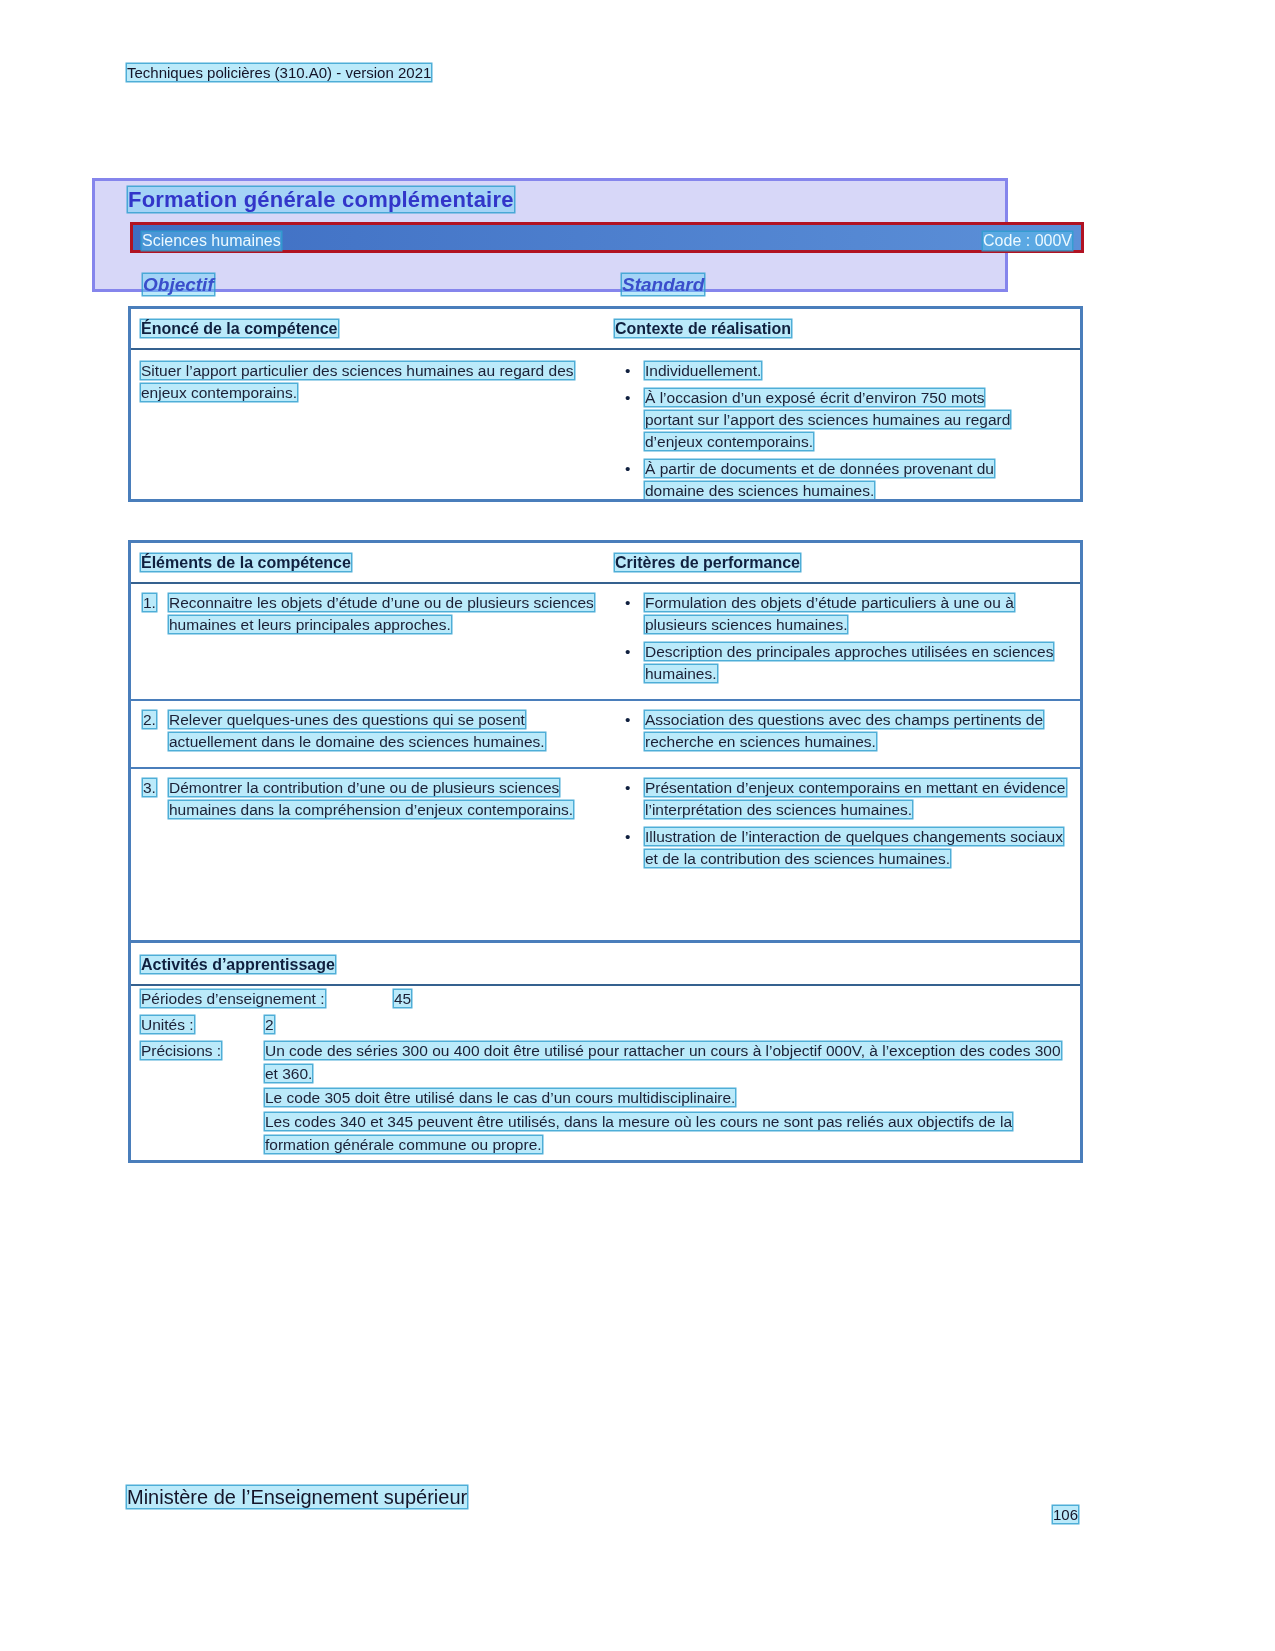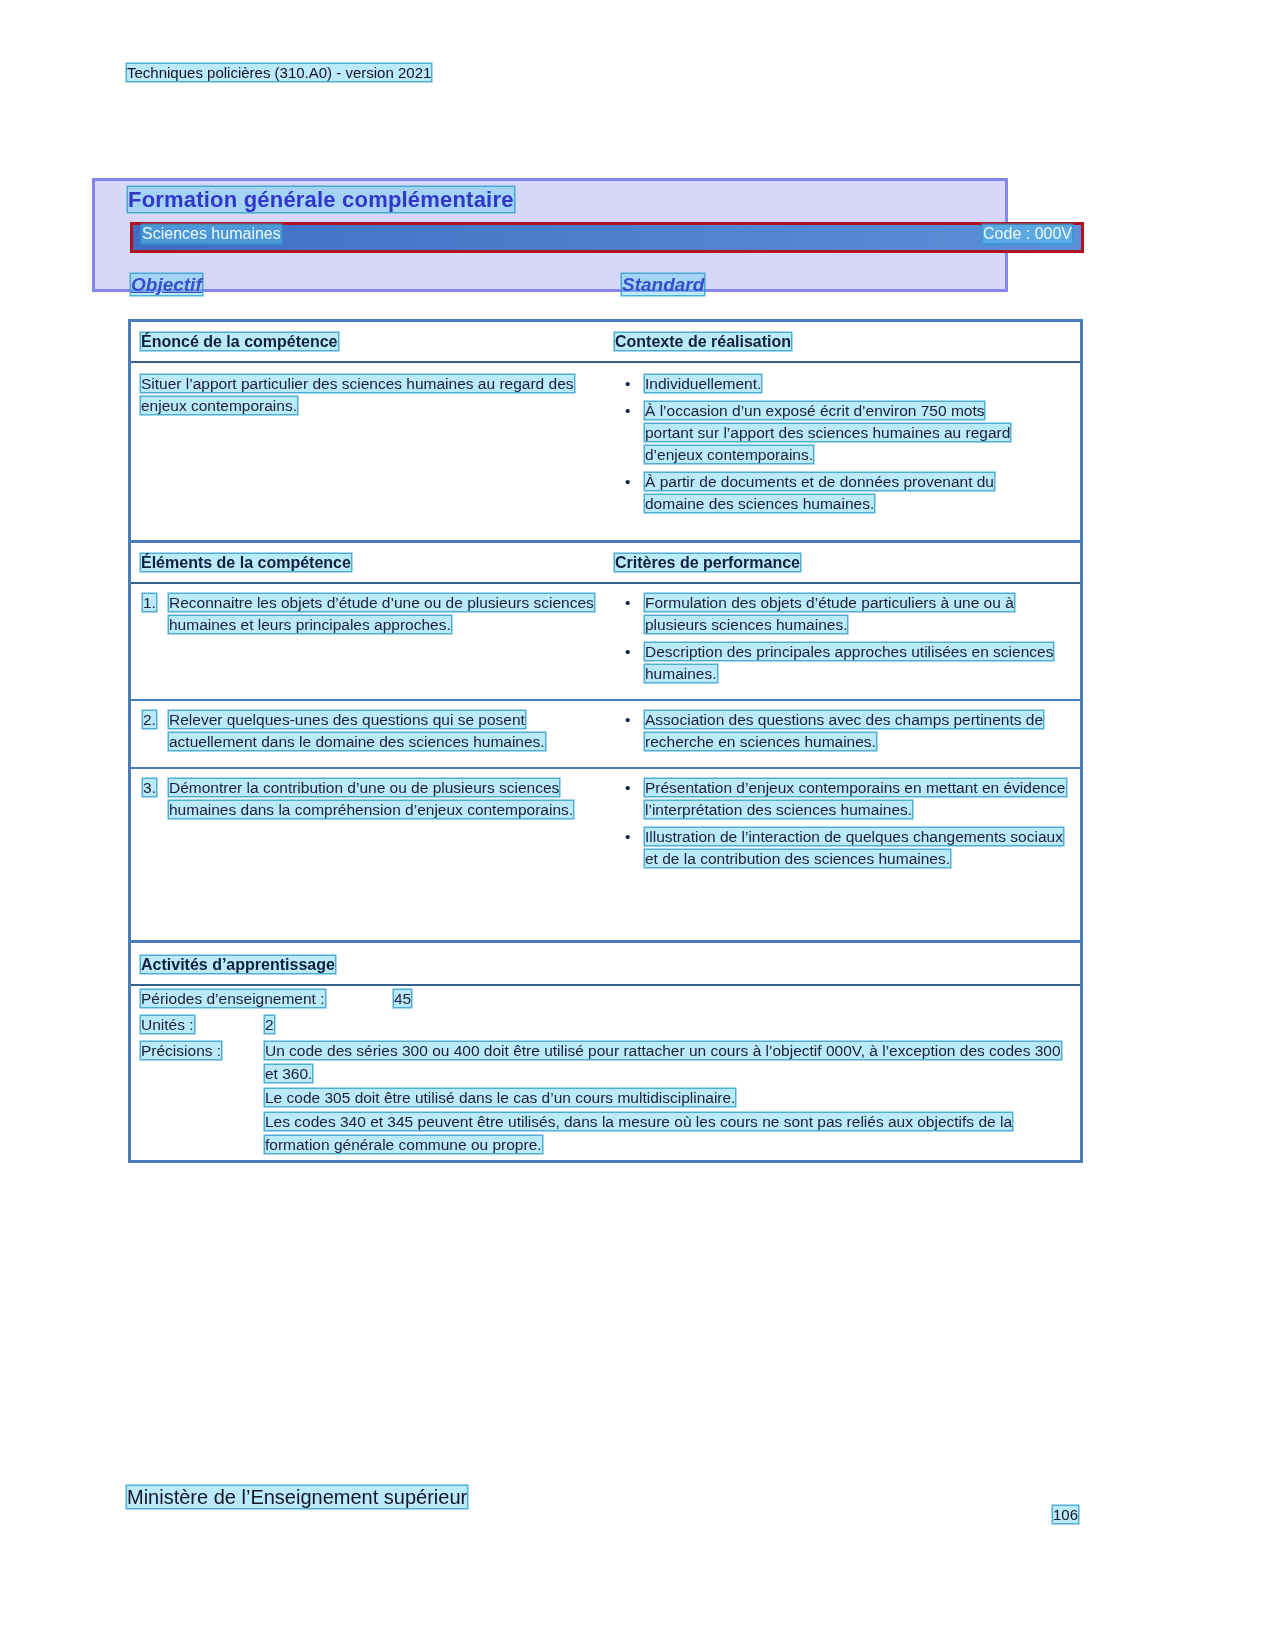--- a/index.html
+++ b/index.html
@@ -26,36 +26,36 @@
     background:#d7d7f8; border:3px solid #8585ec;
   }
   .banner-title {
     position:absolute; left:33px; top:6px;
     font-size:22px; font-weight:bold; color:#3236c9; letter-spacing:.2px;
   }
   .subject-bar {
     position:absolute; left:35px; top:41px; width:954px; height:31px;
     background:linear-gradient(90deg,#3e6ec3,#5c90d8);
     border:3px solid #b11222;
-    display:flex; align-items:flex-start; justify-content:space-between;
+    display:flex; align-items:flex-end; justify-content:space-between;
     padding:0 9px; font-size:16px; color:#ecf9ff;
   }
   .col-head {
     position:absolute; top:93px;
     font-size:19px; font-weight:bold; font-style:italic; color:#3a4ecb;
   }
-  .col-head.objectif { left:36px;text-decoration:underline; }
+  .col-head.objectif { left:48px; }
   .col-head.standard { left:527px; }
   
   .tbl {
     position:absolute; left:128px; width:955px;
     border:3px solid #4a7ebb; background:#fff;
     font-size:15.5px; line-height:22px; overflow:hidden;
   }
-  .tbl-1 { top:319px;  height:226px; }
+  .tbl-1 { top:306px;  height:196px; }
   .tbl-2 { top:540px;  height:458px; }
   .tbl-3 { top:940px;  height:223px; }
   .tbl-head {
     display:grid; grid-template-columns:484px 1fr;
     padding:9px 0 8px; border-bottom:2px solid #35618f;
     font-weight:bold; font-size:16px; color:#10203f;
   }
   .tbl-head .hcell-l { padding-left:10px; }
   .two-col { display:grid; grid-template-columns:484px 1fr; }
   .cell-l { padding:10px; }

